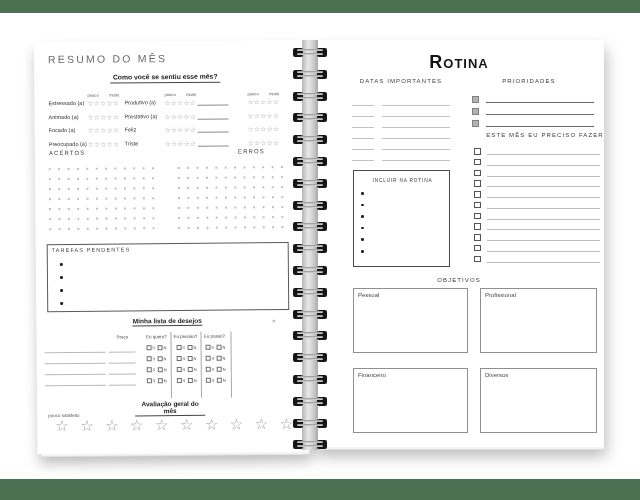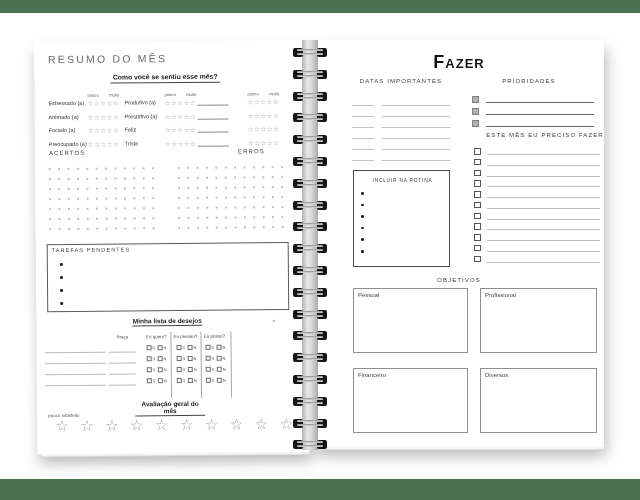--- a/index.html
+++ b/index.html
@@ -342,21 +342,21 @@
       <div class="big-star">☆</div>
       <div class="big-star">☆</div>
       <div class="big-star">☆</div>
       <div class="big-star">☆</div>
       <div class="big-star">☆</div>
       <div class="big-star">☆</div>
     </div>
 </div>
 
 <div class="page" id="right-page">
-  <div class="abs" id="rp-title">FAZER</div>
+  <div class="abs" id="rp-title">ROTINA</div>
   <div class="abs caps" id="datas-header">DATAS IMPORTANTES</div>
   <div class="abs caps" id="prior-header">PRIORIDADES</div>
   <div id="datas-rows">
       <div class="d-row" style="top: 0px;">
         <div class="d-short"></div>
         <div class="d-long"></div>
       </div>
       <div class="d-row" style="top: 10.9px;">
         <div class="d-short"></div>
         <div class="d-long"></div>

